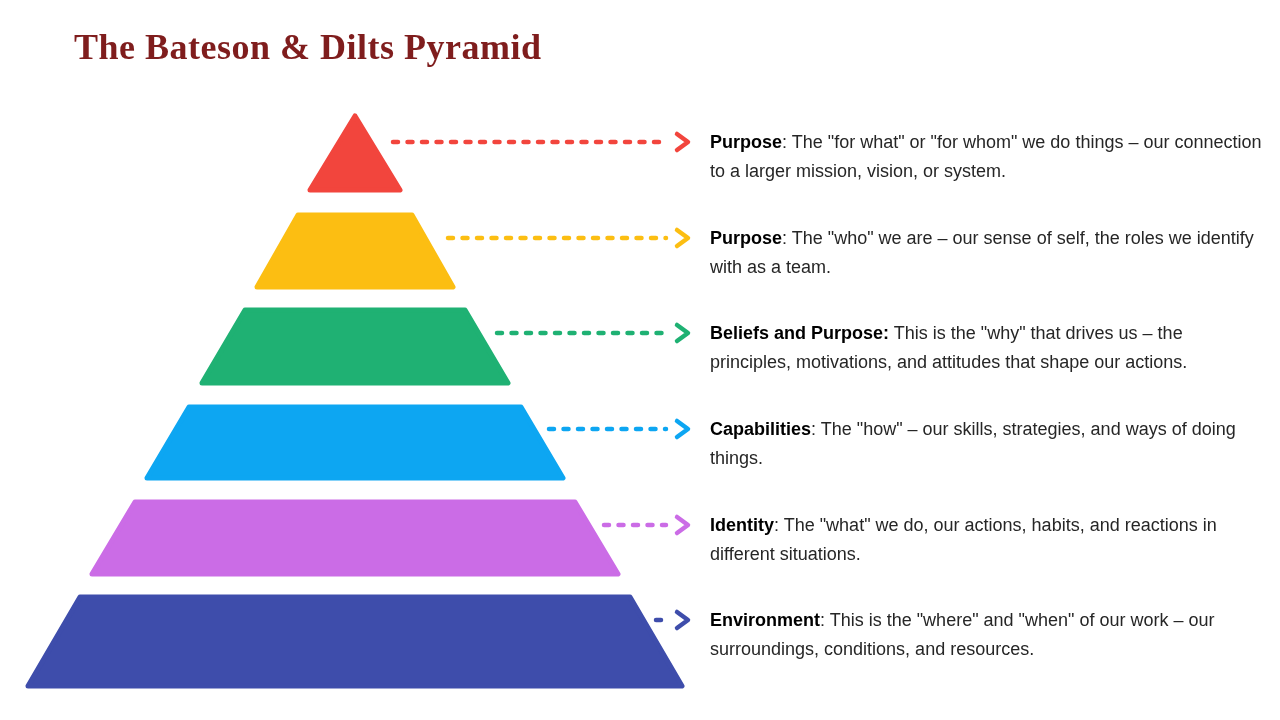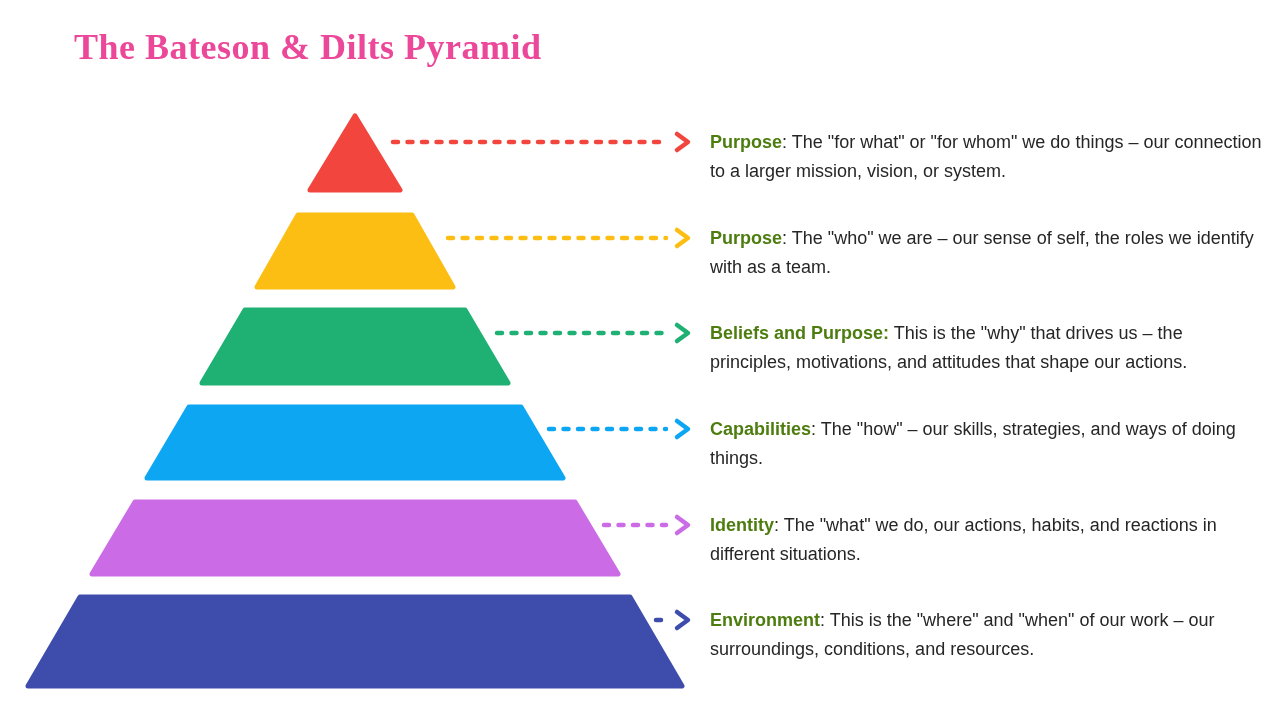--- a/index.html
+++ b/index.html
@@ -17,38 +17,38 @@
   }
   .title {
     position: absolute;
     left: 74px;
     top: 26px;
     margin: 0;
     font-family: "Liberation Serif", "DejaVu Serif", serif;
     font-weight: 700;
     font-size: 36px;
     letter-spacing: 0.5px;
-    color: #ec4899;
+    color: #7f1d1d;
   }
   .pyr-svg {
     position: absolute;
     left: 0;
     top: 0;
     width: 1280px;
     height: 720px;
   }
   .desc {
     position: absolute;
     left: 710px;
     width: 556px;
     font-size: 18px;
     line-height: 29px;
     color: #262626;
   }
-  .desc b { font-weight: 700; color: #4d7c0f; }
+  .desc b { font-weight: 700; color: #000000; }
 </style>
 </head>
 <body>
 
 <div class="canvas">
 
   <h1 class="title">The Bateson &amp; Dilts Pyramid</h1>
 
   <svg class="pyr-svg" viewBox="0 0 1280 720">
 

